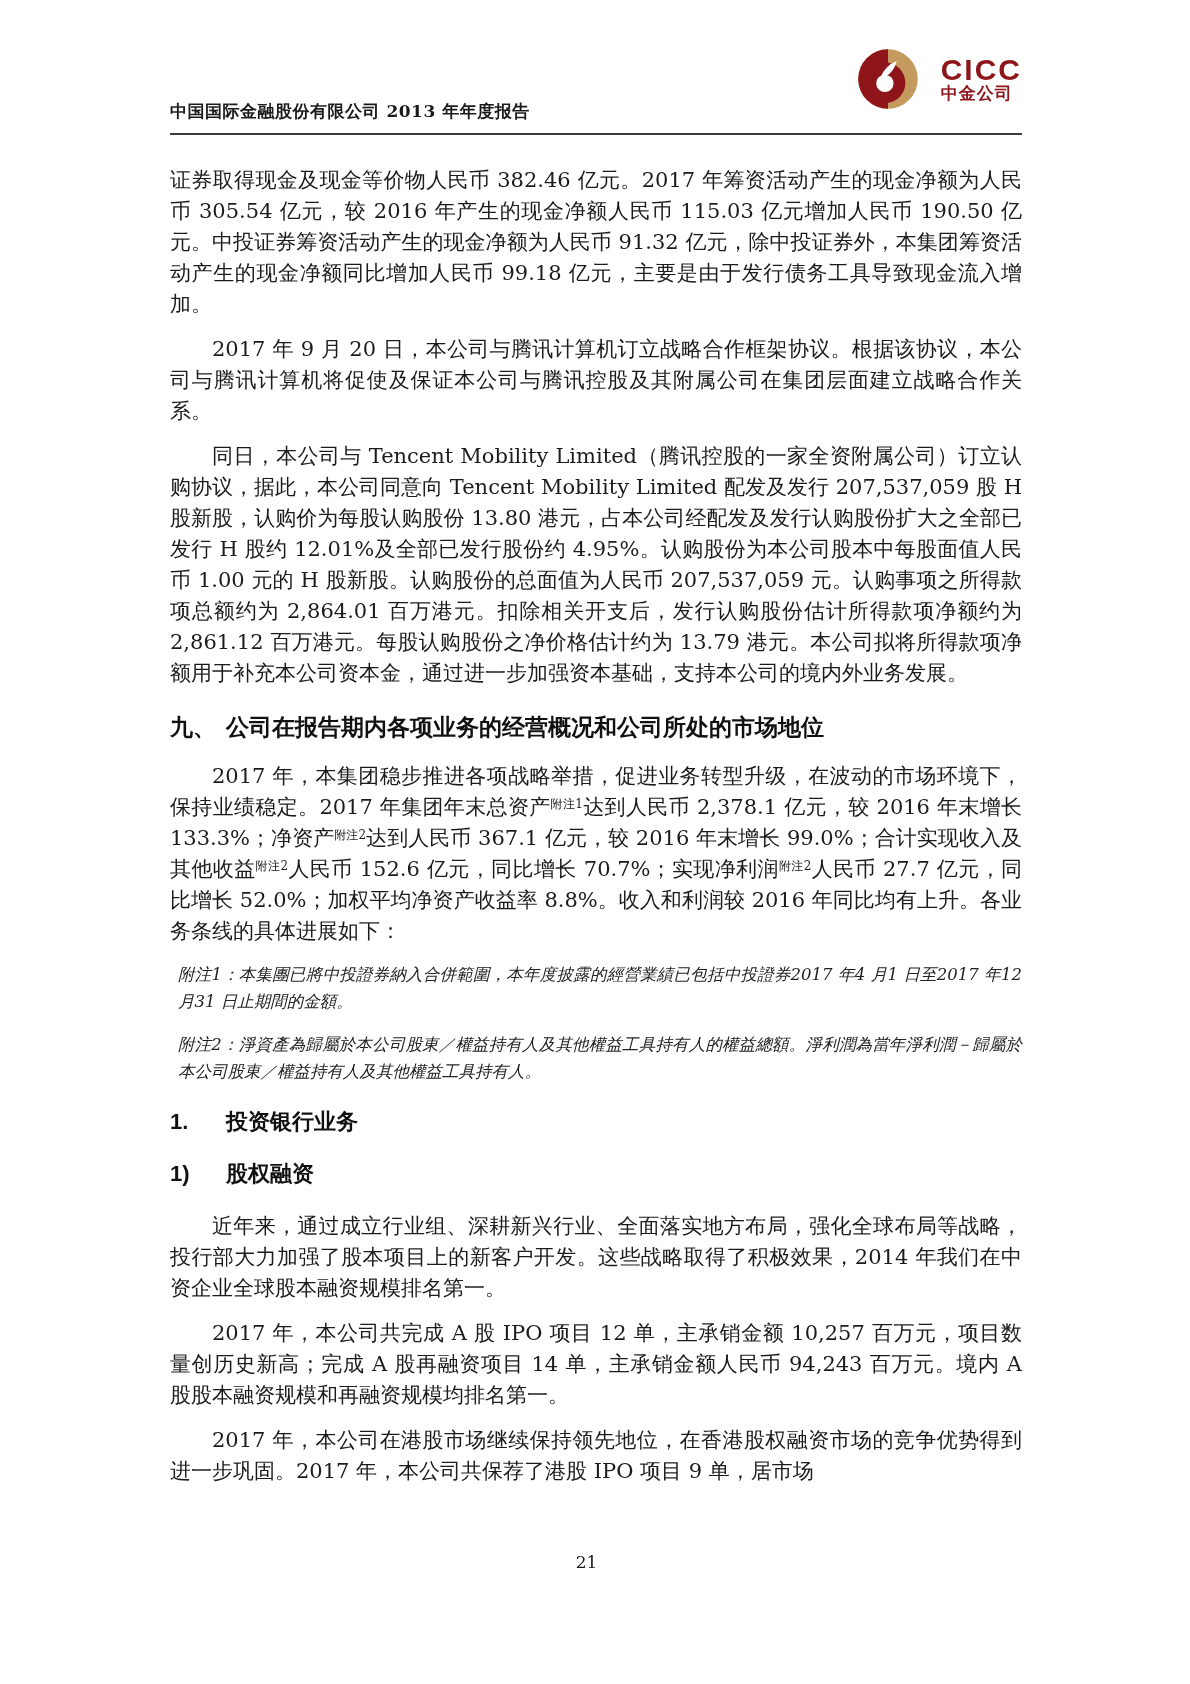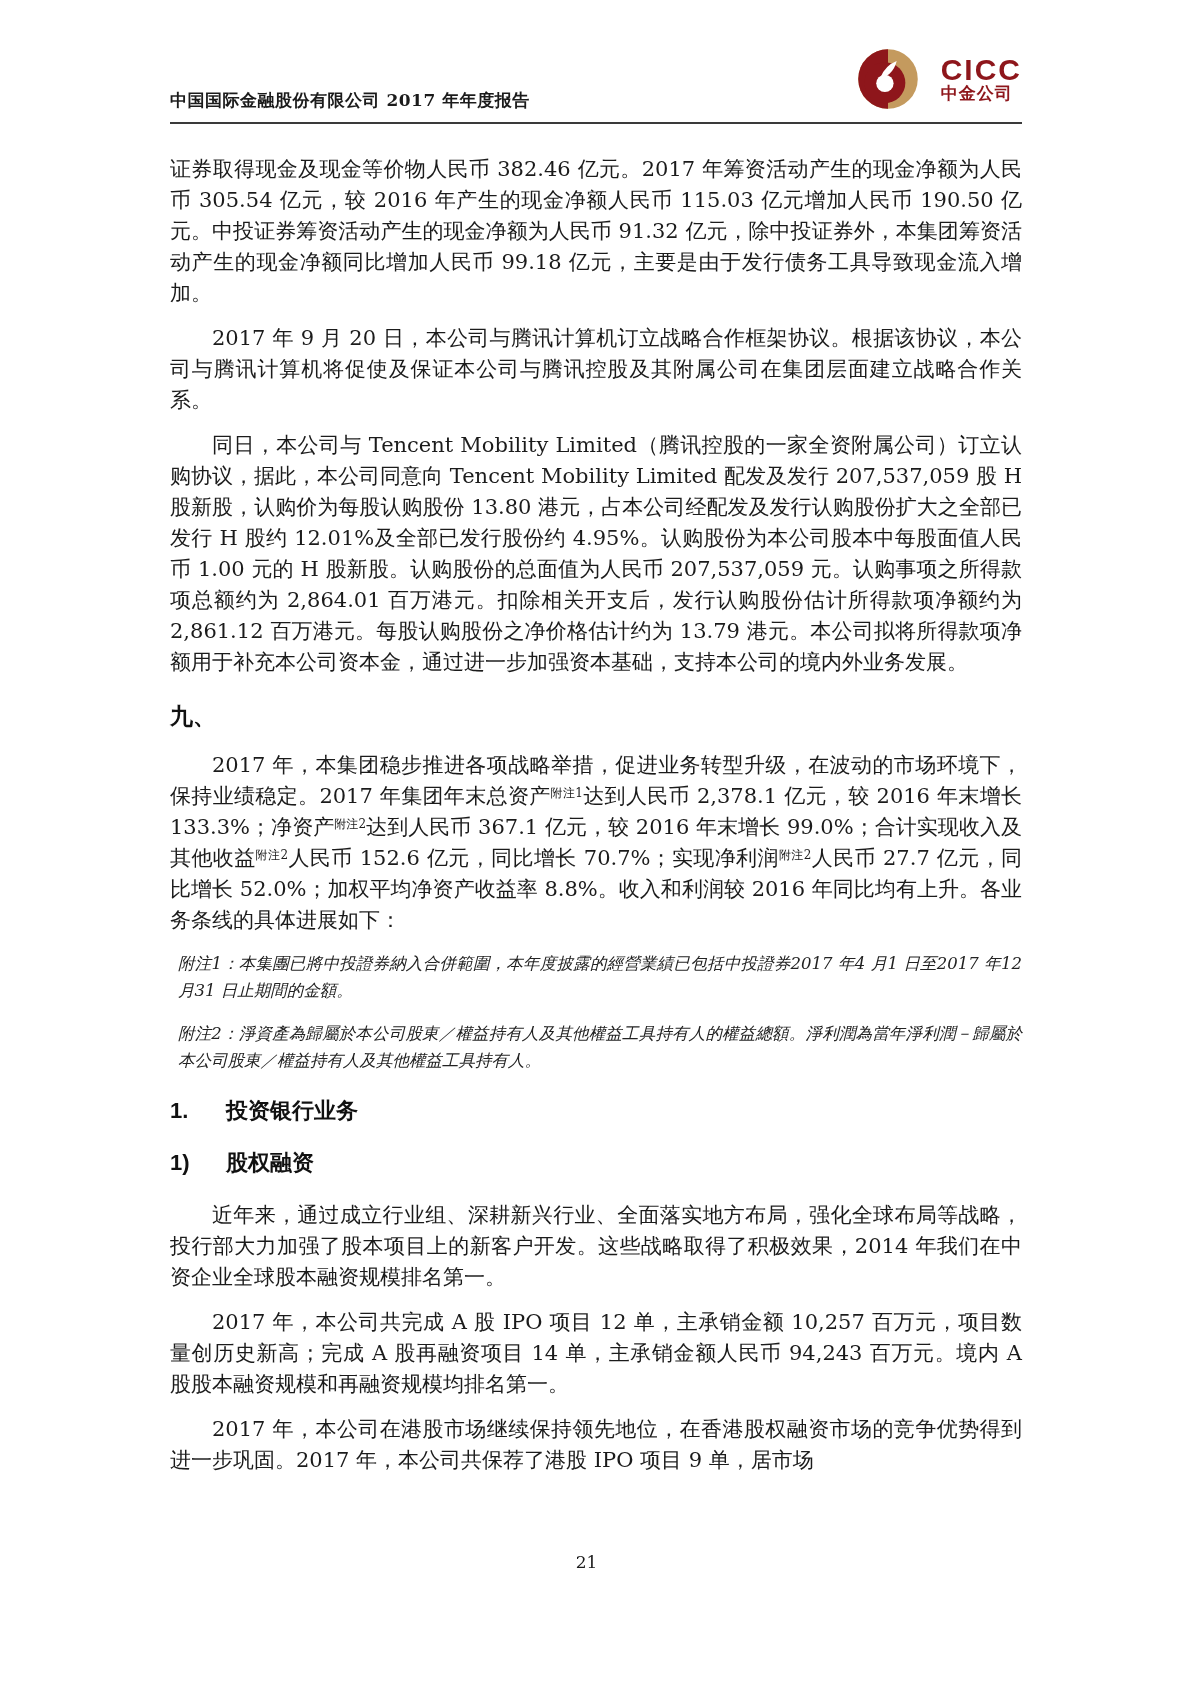--- a/index.html
+++ b/index.html
@@ -13,21 +13,21 @@
   .hdr{
     margin:0 168px 0 170px;
     display:flex;justify-content:space-between;align-items:flex-end;
     border-bottom:2px solid #3a3a3a;
     padding-top:48px;
   }
   .hdr-title{
     font-size:17px;font-weight:bold;letter-spacing:.5px;
     padding-bottom:10px;white-space:nowrap;
   }
-  .logo{display:flex;align-items:center;gap:22px;padding-bottom:12px;}
+  .logo{display:flex;align-items:center;gap:22px;padding-bottom:23px;}
   .logo-mark{width:62px;height:62px;display:block;}
   .logo-text{display:flex;flex-direction:column;justify-content:center;}
   .logo-latin{
     font-family:"Liberation Sans",sans-serif;font-weight:bold;
     font-size:30px;line-height:1;letter-spacing:2px;color:#8E161B;
   }
   .logo-cn{
     font-family:"Liberation Sans",sans-serif;font-weight:bold;
     font-size:17px;line-height:1.1;letter-spacing:1px;color:#8E161B;
   }
@@ -64,21 +64,21 @@
     position:absolute;left:0;right:17px;bottom:112px;
     text-align:center;font-size:17px;color:#1b1b1b;
   }
 </style>
 </head>
 <body>
 
 <div class="page">
 
   <header class="hdr">
-    <div class="hdr-title">中国国际金融股份有限公司 2017 年年度报告</div>
+    <div class="hdr-title">中国国际金融股份有限公司 2013 年年度报告</div>
     <div class="logo">
       <svg class="logo-mark" viewBox="0 0 100 100" aria-hidden="true">
         <circle cx="50" cy="50" r="48" fill="#C49A5E"></circle>
         <path d="M50 2 A48 48 0 0 0 50 98 Z" fill="#8E161B"></path>
         <circle cx="45" cy="56" r="33" fill="#8E161B"></circle>
         <circle cx="45" cy="57" r="14" fill="#ffffff"></circle>
         <path d="M38 47 Q46 28 64 21 Q61 34 52 42 Q46 48 38 47 Z" fill="#ffffff"></path>
       </svg>
       <div class="logo-text">
         <div class="logo-latin">CICC</div>
@@ -87,20 +87,21 @@
     </div>
   </header>
 
   <main>
     <p class="body-para no-indent">证券取得现金及现金等价物人民币 382.46 亿元。2017 年筹资活动产生的现金净额为人民币 305.54 亿元，较 2016 年产生的现金净额人民币 115.03 亿元增加人民币 190.50 亿元。中投证券筹资活动产生的现金净额为人民币 91.32 亿元，除中投证券外，本集团筹资活动产生的现金净额同比增加人民币 99.18 亿元，主要是由于发行债务工具导致现金流入增加。</p>
     <p class="body-para">2017 年 9 月 20 日，本公司与腾讯计算机订立战略合作框架协议。根据该协议，本公司与腾讯计算机将促使及保证本公司与腾讯控股及其附属公司在集团层面建立战略合作关系。</p>
     <p class="body-para">同日，本公司与 Tencent Mobility Limited（腾讯控股的一家全资附属公司）订立认购协议，据此，本公司同意向 Tencent Mobility Limited 配发及发行 207,537,059 股 H 股新股，认购价为每股认购股份 13.80 港元，占本公司经配发及发行认购股份扩大之全部已发行 H 股约 12.01%及全部已发行股份约 4.95%。认购股份为本公司股本中每股面值人民币 1.00 元的 H 股新股。认购股份的总面值为人民币 207,537,059 元。认购事项之所得款项总额约为 2,864.01 百万港元。扣除相关开支后，发行认购股份估计所得款项净额约为 2,861.12 百万港元。每股认购股份之净价格估计约为 13.79 港元。本公司拟将所得款项净额用于补充本公司资本金，通过进一步加强资本基础，支持本公司的境内外业务发展。</p>
 
     <h2 class="section">
       <span class="h-num">九、</span>
+      <span>公司在报告期内各项业务的经营概况和公司所处的市场地位</span>
     </h2>
 
     <p class="body-para">2017 年，本集团稳步推进各项战略举措，促进业务转型升级，在波动的市场环境下，保持业绩稳定。2017 年集团年末总资产<sup class="note-ref">附注1</sup>达到人民币 2,378.1 亿元，较 2016 年末增长 133.3%；净资产<sup class="note-ref">附注2</sup>达到人民币 367.1 亿元，较 2016 年末增长 99.0%；合计实现收入及其他收益<sup class="note-ref">附注2</sup>人民币 152.6 亿元，同比增长 70.7%；实现净利润<sup class="note-ref">附注2</sup>人民币 27.7 亿元，同比增长 52.0%；加权平均净资产收益率 8.8%。收入和利润较 2016 年同比均有上升。各业务条线的具体进展如下：</p>
 
     <p class="footnote">附注1：本集團已將中投證券納入合併範圍，本年度披露的經營業績已包括中投證券2017 年4 月1 日至2017 年12 月31 日止期間的金額。</p>
     <p class="footnote">附注2：淨資產為歸屬於本公司股東／權益持有人及其他權益工具持有人的權益總額。淨利潤為當年淨利潤－歸屬於本公司股東／權益持有人及其他權益工具持有人。</p>
 
     <h3 class="sub">
       <span class="h-num">1.</span>
       <span>投资银行业务</span>

